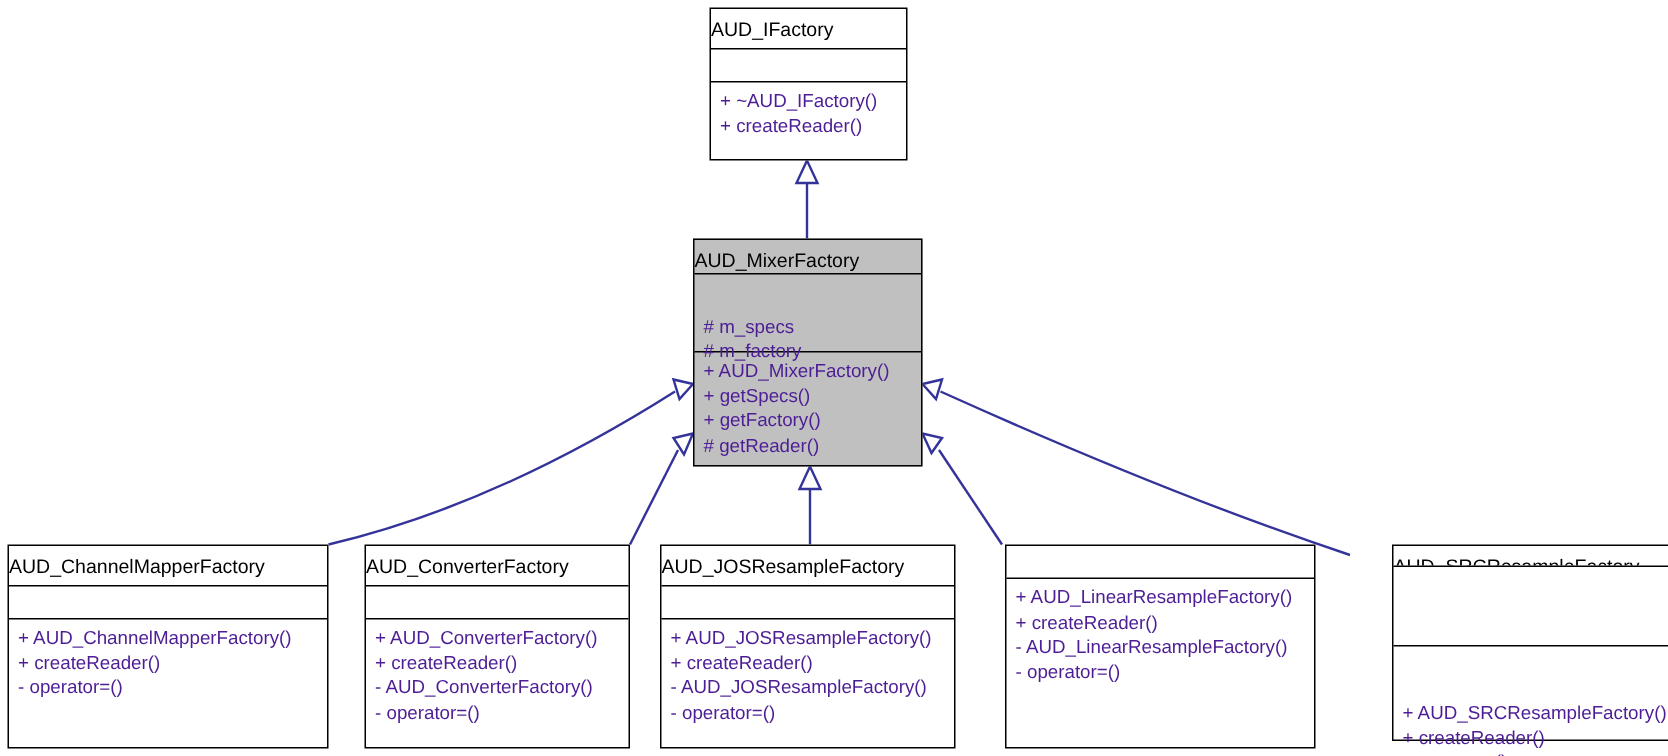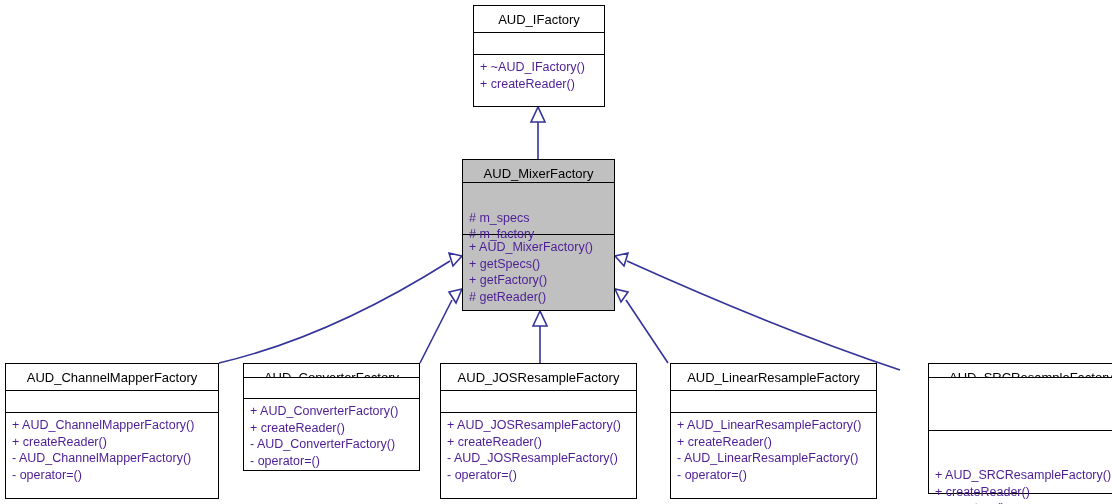--- a/index.html
+++ b/index.html
@@ -29,21 +29,20 @@
     border: 1px solid #000000;
     background: #ffffff;
     display: flex;
     flex-direction: column;
   }
   .uml-class.highlight {
     background: #c0c0c0;
   }
   .uml-title {
     box-sizing: border-box;
-    text-align: center;
     font-size: 13px;
     color: #000000;
     line-height: 1;
     padding-top: 7px;
     padding-bottom: 6px;
     border-bottom: 1px solid #000000;
     white-space: nowrap;
     overflow: hidden;
   }
   .uml-attrs {
@@ -123,46 +122,44 @@
           <div class="uml-row">+ getFactory()</div>
           <div class="uml-row"># getReader()</div>
         </div>
       </div>
       <div class="uml-class" style="left: 5px; top: 363px; width: 214px; height: 136px;">
         <div class="uml-title" style="height: 27px;">AUD_ChannelMapperFactory</div>
         <div class="uml-attrs" style="height: 22px;"></div>
         <div class="uml-ops">
           <div class="uml-row">+ AUD_ChannelMapperFactory()</div>
           <div class="uml-row">+ createReader()</div>
-          <div class="uml-row">- AUD_ChannelMapperFactory()</div>
           <div class="uml-row">- operator=()</div>
         </div>
       </div>
-      <div class="uml-class" style="left: 243px; top: 363px; width: 177px; height: 108px;">
+      <div class="uml-class" style="left: 243px; top: 363px; width: 177px; height: 136px;">
         <div class="uml-title" style="height: 27px;">AUD_ConverterFactory</div>
         <div class="uml-attrs" style="height: 22px;"></div>
         <div class="uml-ops">
           <div class="uml-row">+ AUD_ConverterFactory()</div>
           <div class="uml-row">+ createReader()</div>
           <div class="uml-row">- AUD_ConverterFactory()</div>
           <div class="uml-row">- operator=()</div>
         </div>
       </div>
       <div class="uml-class" style="left: 440px; top: 363px; width: 197px; height: 136px;">
         <div class="uml-title" style="height: 27px;">AUD_JOSResampleFactory</div>
         <div class="uml-attrs" style="height: 22px;"></div>
         <div class="uml-ops">
           <div class="uml-row">+ AUD_JOSResampleFactory()</div>
           <div class="uml-row">+ createReader()</div>
           <div class="uml-row">- AUD_JOSResampleFactory()</div>
           <div class="uml-row">- operator=()</div>
         </div>
       </div>
       <div class="uml-class" style="left: 670px; top: 363px; width: 207px; height: 136px;">
-        <div class="uml-title" style="height: 27px;">AUD_LinearResampleFactory</div>
         <div class="uml-attrs" style="height: 22px;"></div>
         <div class="uml-ops">
           <div class="uml-row">+ AUD_LinearResampleFactory()</div>
           <div class="uml-row">+ createReader()</div>
           <div class="uml-row">- AUD_LinearResampleFactory()</div>
           <div class="uml-row">- operator=()</div>
         </div>
       </div>
       <div class="uml-class" style="left: 928px; top: 363px; width: 206px; height: 131px; gap: 32px;">
         <div class="uml-title" style="height: 27px;">AUD_SRCResampleFactory</div>

